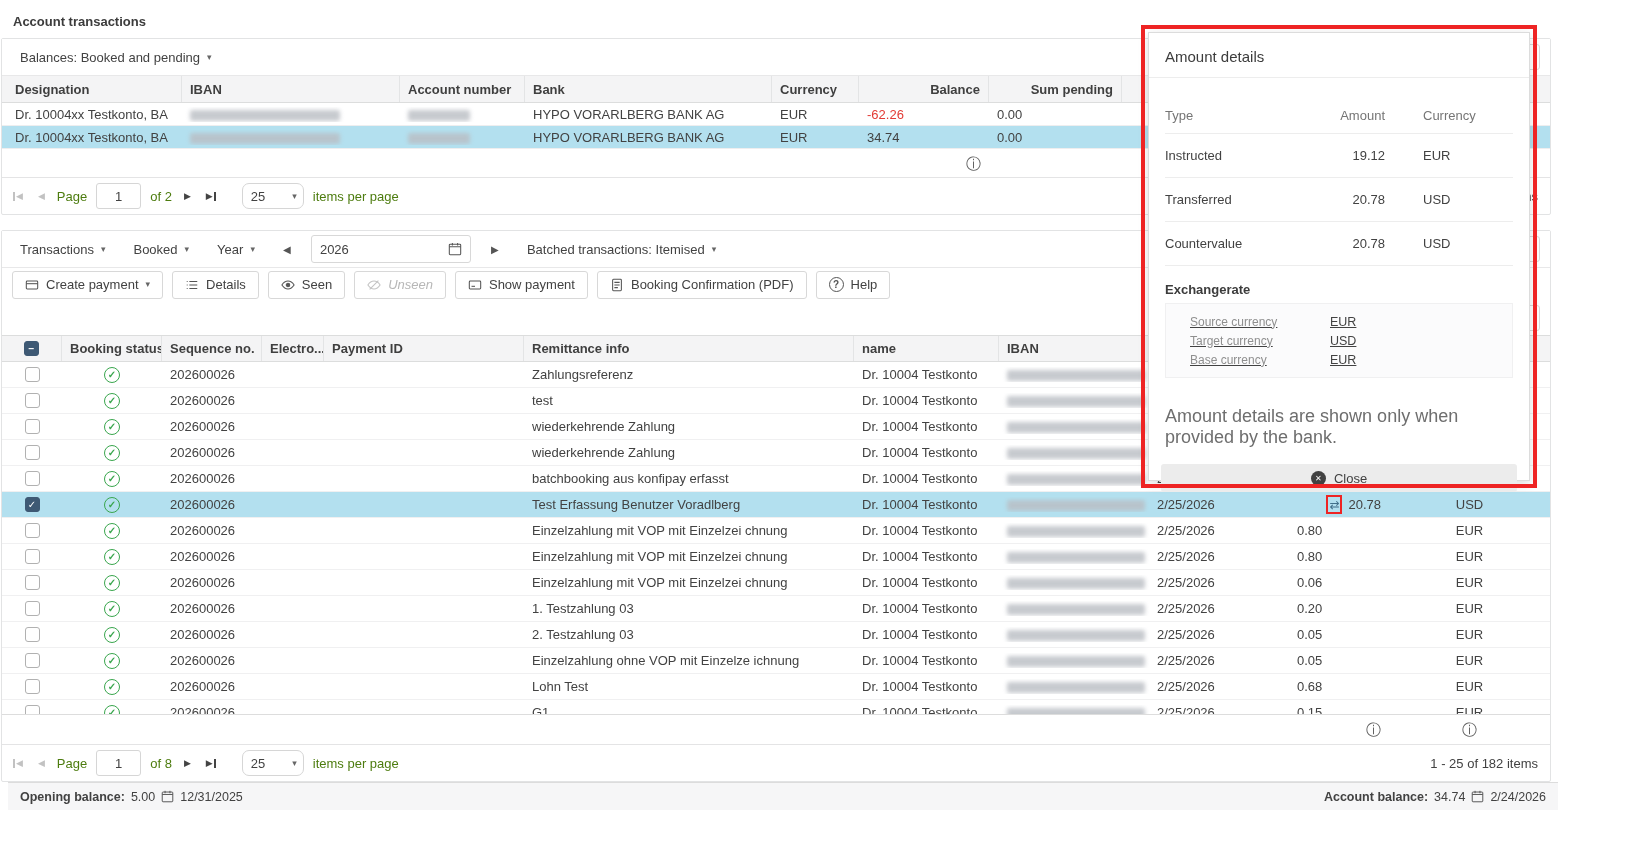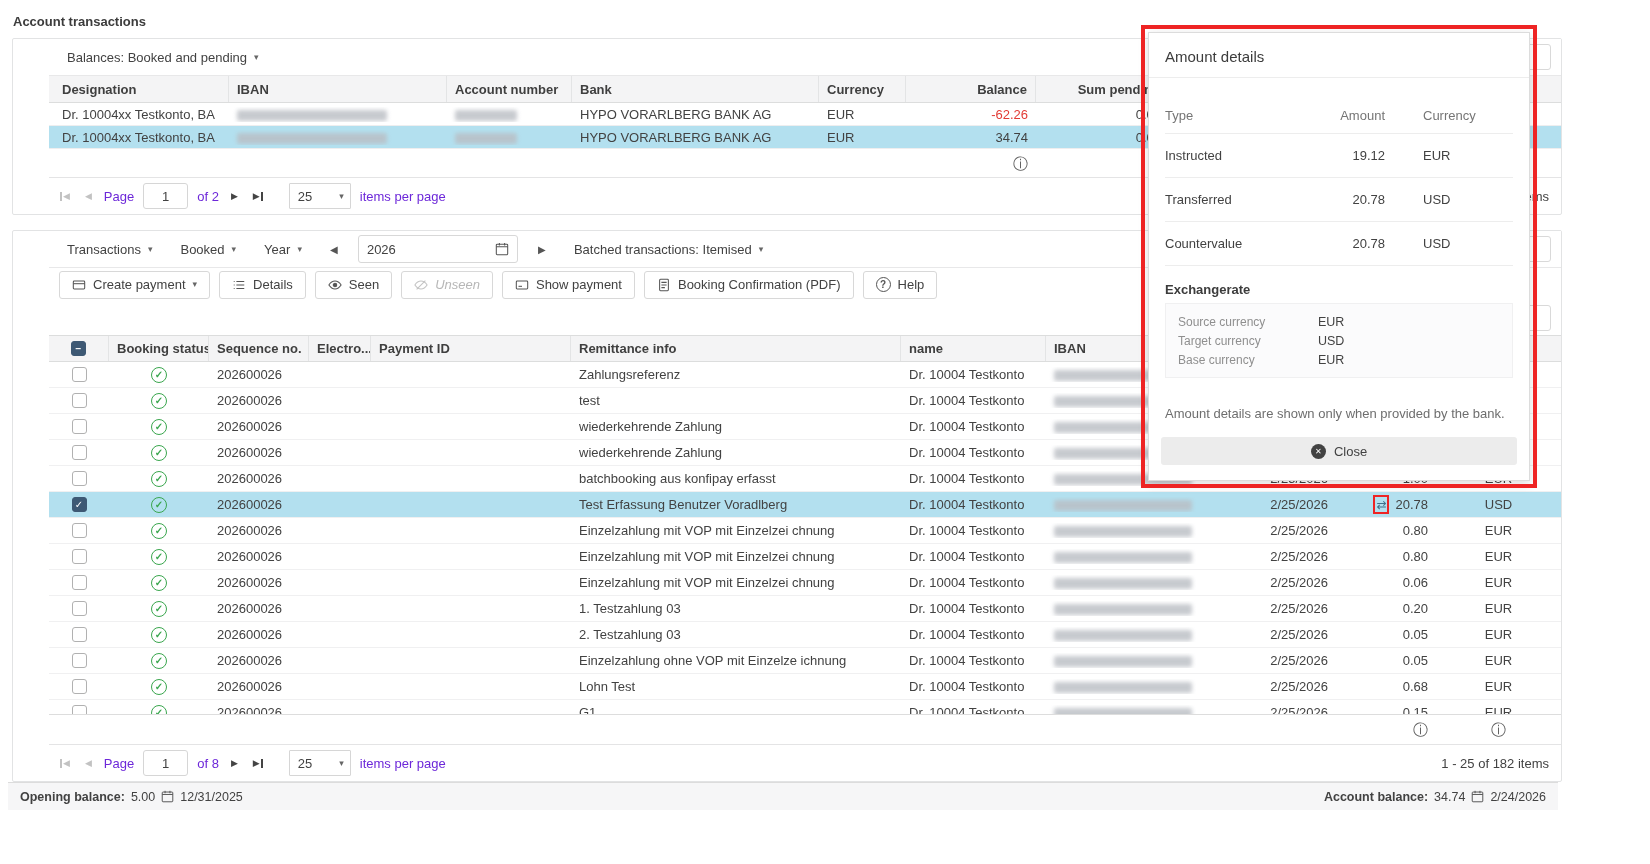--- a/index.html
+++ b/index.html
@@ -2,21 +2,21 @@
 <html style="--selection: #b3e0ef; --negative: #e23b35; --success: #3aa64e; --annotation: #ee2424; --checkbox: #3e5974;"><head>
 <meta charset="utf-8">
 <style>
   * { box-sizing: border-box; margin: 0; padding: 0; }
   html,body { background:#fff; }
   body { font-family: "Liberation Sans", sans-serif; font-size: 13px; color:#424242; }
   .app { position: relative; width: 1650px; height: 864px; background: #fff; overflow: hidden; }
 
   .page-title { padding: 14px 0 9px 13px; font-weight: 600; color:#3c3c3c; }
 
-  .panel { margin-left: 12px; width: 1550px; border: 1px solid #e2e3e4; border-radius: 2px; background:#fff;padding-left:36px; }
+  .panel { margin-left: 1px; width: 1550px; border: 1px solid #e2e3e4; border-radius: 2px; background:#fff; }
 
   
   .toolbar { position: relative; display:flex; align-items:center; gap:12px; padding:0 10px; background:#fff; }
   .toolbar.bordered { border-bottom:1px solid #e8e8e9; }
   .tb1 { height: 37px; }
   .tb2 { height: 33px; gap:9px; }
   .dd-flat { display:inline-flex; align-items:center; gap:7px; padding:4px 8px; border-radius:3px; color:#424242; cursor:default; }
   .caret { font-size:9px; color:#666; line-height:1; }
   .nav-arrow { width:24px; height:24px; display:inline-flex; align-items:center; justify-content:center; color:#555; font-size:10px; }
   .year-box { width:160px; height:28px; border:1px solid #d8d8d8; border-radius:3px; display:inline-flex; align-items:center; padding:0 8px; gap:8px; background:#fff; }
@@ -34,21 +34,21 @@
   .g-b { display:grid; grid-template-columns: 180px 218px 125px 247px 87px 130px 133px 1fr; }
   .g-t { display:grid; grid-template-columns: 60px 100px 100px 62px 200px 330px 145px 150px 140px 100px 1fr; }
   .hrow { background:#f4f4f5; border-top:1px solid #dcdddd; border-bottom:1px solid #dcdddd; height:27px; align-items:center; font-weight:600; color:#3f3f3f; }
   .hrow .c { border-right:1px solid #e3e4e5; height:100%; display:flex; align-items:center; overflow:hidden; white-space:nowrap; }
   .hrow .c:last-child { border-right:0; }
   .c { padding:0 8px; overflow:hidden; white-space:nowrap; }
   .c.first { padding-left:13px; }
   .row { height:23px; align-items:center; border-bottom:1px solid #eeeeef; }
   .trow { height:26px; align-items:center; border-bottom:1px solid #f0f0f1; }
   .row.selected, .trow.selected { background: var(--selection); }
-  .num { text-align:right; justify-content:flex-end; }
+  .num { justify-content:flex-end; }
   .ctr { text-align:center; }
   .neg { color: var(--negative); }
   .cell-flex { display:flex; align-items:center; }
   .end { justify-content:flex-end; }
   .center { justify-content:center; }
 
   .tbody { height: 352px; overflow: hidden; }
 
   .cbx { width:15px; height:15px; border:1px solid #b1b1b1; border-radius:3px; background:#fff; display:inline-flex; align-items:center; justify-content:center; color:#fff; font-size:10px; line-height:1; }
   .cbx.on, .cbx.ind { background: var(--checkbox); border-color: var(--checkbox); }
@@ -61,47 +61,47 @@
   .exch { color:#42708a; font-size:12px; line-height:1; }
   .red-box { display:inline-flex; align-items:center; justify-content:center; border:2px solid var(--annotation); height:19px; padding:0 1px; }
 
   
   .pager { display:flex; align-items:center; gap:9px; height:37px; padding:0 8px; border-top:1px solid #e4e4e5; }
   .pg-btn { display:inline-flex; align-items:center; gap:1px; color:#444; padding:3px; }
   .pg-btn.disabled { color:#c2c2c2; }
   .pg-tri { font-size:9px; line-height:1; }
   .pg-bar { width:2px; height:9px; background:currentColor; }
   .pg-input { width:45px; height:26px; border:1px solid #d6d6d6; border-radius:3px; text-align:center; font:13px "Liberation Sans", sans-serif; color:#424242; }
-  .pg-size { display:inline-flex; align-items:center; justify-content:space-between; width:62px; height:26px; border:1px solid #d6d6d6; border-radius:1px; padding:0 6px 0 8px; background:#fff; margin-left:14px; }
+  .pg-size { display:inline-flex; align-items:center; justify-content:space-between; width:62px; height:26px; border:1px solid #d6d6d6; border-radius:7px; padding:0 6px 0 8px; background:#fff; margin-left:14px; }
   .pg-info { margin-left:auto; padding-right:4px; color:#424242; }
-  .pg-label { color:#6d28d9; }
+  .pg-label { color:#4d7c0f; }
 
   .gap { height:15px; }
 
   
   .statusbar { margin-left:8px; width:1550px; height:28px; background:#f6f6f7; border-top:1px solid #dcdcdc; display:flex; align-items:center; padding:0 12px; font-size:12.5px; gap:6px; }
   .statusbar .right { margin-left:auto; display:flex; align-items:center; gap:6px; }
   .b { font-weight:700; }
 
   
   .popup { position:absolute; left:1148px; top:32px; width:382px; height:449px; background:#fff; border:1px solid #dcdcdc; box-shadow:0 3px 10px rgba(0,0,0,.14); outline:4px solid var(--annotation); outline-offset:3px; z-index:40; }
   .popup-title { padding:15px 16px 12px; font-size:15px; color:#3c3c3c; border-bottom:1px solid #ededed; }
   .amt-table { margin:16px 16px; }
   .amt-grid { display:grid; grid-template-columns: 1fr 60px 120px; align-items:center; }
   .amt-head { padding:14px 0 10px; color:#757575; }
   .amt-row { height:44px; border-top:1px solid #ededed; }
   .amt-rows { border-bottom:1px solid #ededed; }
   .amt-amount { text-align:right; padding-right:8px; }
   .amt-cur { padding-left:30px; }
   .exch-title { margin:12px 16px 6px; font-weight:600; color:#3c3c3c; }
-  .exch-box { margin:0 16px; background:#fbfbfc; border:1px solid #f0f0f1; padding:8px 12px; }
+  .exch-box { margin:0 16px; background:#fbfbfc; border:1px solid #f0f0f1; padding:8px 24px;text-decoration:underline; }
   .exch-row { display:flex; align-items:center; height:19px; }
   .exch-label { width:140px; color:#8f8f8f; font-size:12px; }
   .exch-val { font-size:12.5px; color:#424242; }
-  .popup-note { margin:28px 16px 0; color:#6e6e6e; font-size:13px; }
+  .popup-note { margin:28px 16px 0; color:#6e6e6e; font-size:18px; }
   .popup-close { margin:16px 12px 12px; height:28px; background:#ececec; border-radius:3px; display:flex; align-items:center; justify-content:center; gap:8px; color:#424242; cursor:default; }
   .close-ic { width:15px; height:15px; border-radius:50%; background:#424242; color:#fff; font-size:8px; display:inline-flex; align-items:center; justify-content:center; }
 </style>
 </head>
 <body>
 
 <div class="app">
 
   <div class="page-title">Account transactions</div>
 

